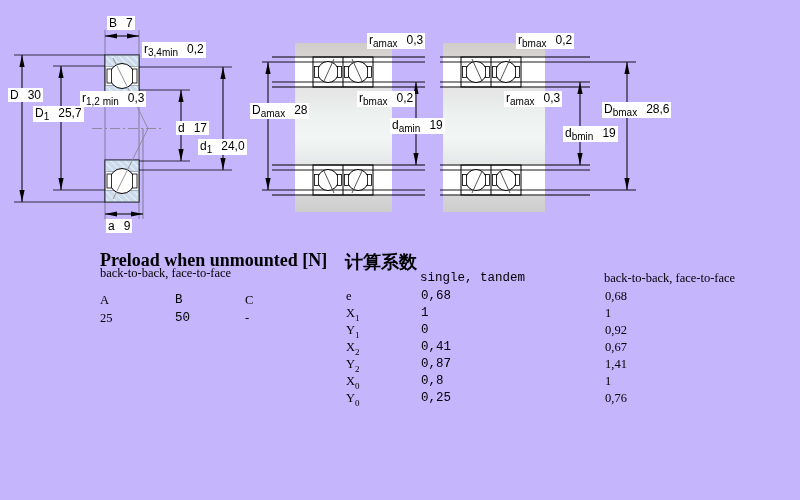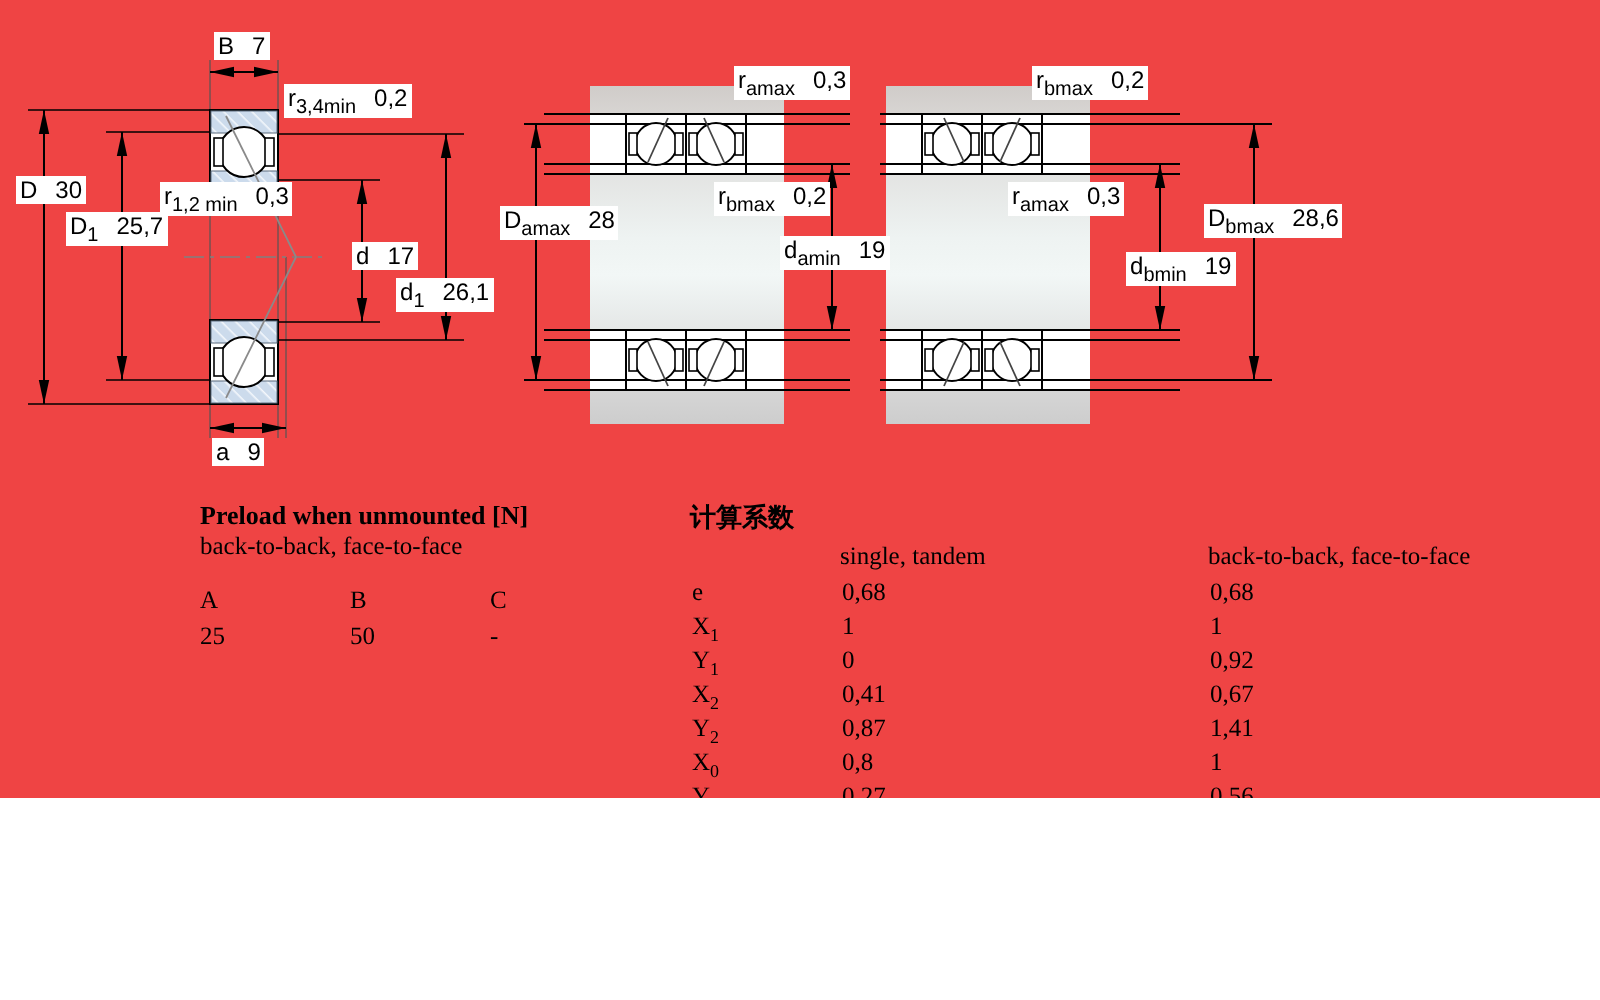--- a/index.html
+++ b/index.html
@@ -1,27 +1,27 @@
 <!DOCTYPE html>
 <html><head>
 <meta charset="utf-8">
 <style>
   html,body{margin:0;padding:0;background:#fff;}
-  #stage{position:relative;width:800px;height:399px;background:#ef4444;overflow:hidden;
+  #stage{position:relative;width:800px;height:500px;background:#c4b5fd;overflow:hidden;
          font-family:"Liberation Sans",sans-serif;color:#000;}
   #linework{position:absolute;left:0;top:0;}
   .dim-label{position:absolute;font:12px "Liberation Sans",sans-serif;color:#000;
              background:#fff;padding:0 2px;white-space:nowrap;line-height:14px;}
   .dim-label sub{font-size:10px;line-height:1;letter-spacing:0;}
   .dim-label .val{margin-left:9px;}
   .tbl{position:absolute;font-family:"Liberation Serif",serif;font-size:12.5px;color:#000;}
-  .tbl-title{position:absolute;font-weight:bold;font-size:13px;white-space:nowrap;}
+  .tbl-title{position:absolute;font-weight:bold;font-size:18px;white-space:nowrap;}
   .tbl-sub{position:absolute;font-size:12.5px;white-space:nowrap;}
   .trow{position:absolute;white-space:nowrap;}
-  .trow .c1{position:absolute;left:75px;}
+  .trow .c1{position:absolute;left:75px;font-family:Liberation Mono, monospace;}
   .trow .c2{position:absolute;left:259px;}
   .prow .c1{position:absolute;left:75px;}
   .prow .c2{position:absolute;left:145px;}
   .sym sub{font-size:9px;}
 </style>
 </head>
 <body>
 
 <div id="stage">
 
@@ -162,21 +162,21 @@
       <line x1="580" y1="82" x2="580" y2="165" stroke="#000" stroke-width="1" marker-start="url(#ah)" marker-end="url(#ah)"></line>
     </g>
   </svg>
 
   <div class="dim-label" style="left:107px;top:16px"><span>B</span><span class="val">7</span></div>
   <div class="dim-label" style="left:142px;top:42px"><span>r</span><sub>3,4min</sub><span class="val">0,2</span></div>
   <div class="dim-label" style="left:8px;top:88px"><span>D</span><span class="val">30</span></div>
   <div class="dim-label" style="left:33px;top:106px"><span>D</span><sub>1</sub><span class="val">25,7</span></div>
   <div class="dim-label" style="left:80px;top:91px"><span>r</span><sub>1,2 min</sub><span class="val">0,3</span></div>
   <div class="dim-label" style="left:176px;top:121px"><span>d</span><span class="val">17</span></div>
-  <div class="dim-label" style="left:198px;top:139px"><span>d</span><sub>1</sub><span class="val">26,1</span></div>
+  <div class="dim-label" style="left:198px;top:139px"><span>d</span><sub>1</sub><span class="val">24,0</span></div>
   <div class="dim-label" style="left:106px;top:219px"><span>a</span><span class="val">9</span></div>
 
   <div class="dim-label" style="left:367px;top:33px"><span>r</span><sub>amax</sub><span class="val">0,3</span></div>
   <div class="dim-label" style="left:357px;top:91px"><span>r</span><sub>bmax</sub><span class="val">0,2</span></div>
   <div class="dim-label" style="left:250px;top:103px"><span>D</span><sub>amax</sub><span class="val">28</span></div>
   <div class="dim-label" style="left:390px;top:118px"><span>d</span><sub>amin</sub><span class="val">19</span></div>
 
   <div class="dim-label" style="left:516px;top:33px"><span>r</span><sub>bmax</sub><span class="val">0,2</span></div>
   <div class="dim-label" style="left:504px;top:91px"><span>r</span><sub>amax</sub><span class="val">0,3</span></div>
   <div class="dim-label" style="left:602px;top:102px"><span>D</span><sub>bmax</sub><span class="val">28,6</span></div>
@@ -228,18 +228,18 @@
       <span class="c1">0,87</span>
       <span class="c2">1,41</span>
     </div>
     <div class="trow" style="left:346px;top:374px;width:420px">
       <span class="sym"><span>X</span><sub>0</sub></span>
       <span class="c1">0,8</span>
       <span class="c2">1</span>
     </div>
     <div class="trow" style="left:346px;top:391px;width:420px">
       <span class="sym"><span>Y</span><sub>0</sub></span>
-      <span class="c1">0,27</span>
-      <span class="c2">0,56</span>
+      <span class="c1">0,25</span>
+      <span class="c2">0,76</span>
     </div>
   </div>
 
 </div>
 
 </body></html>

